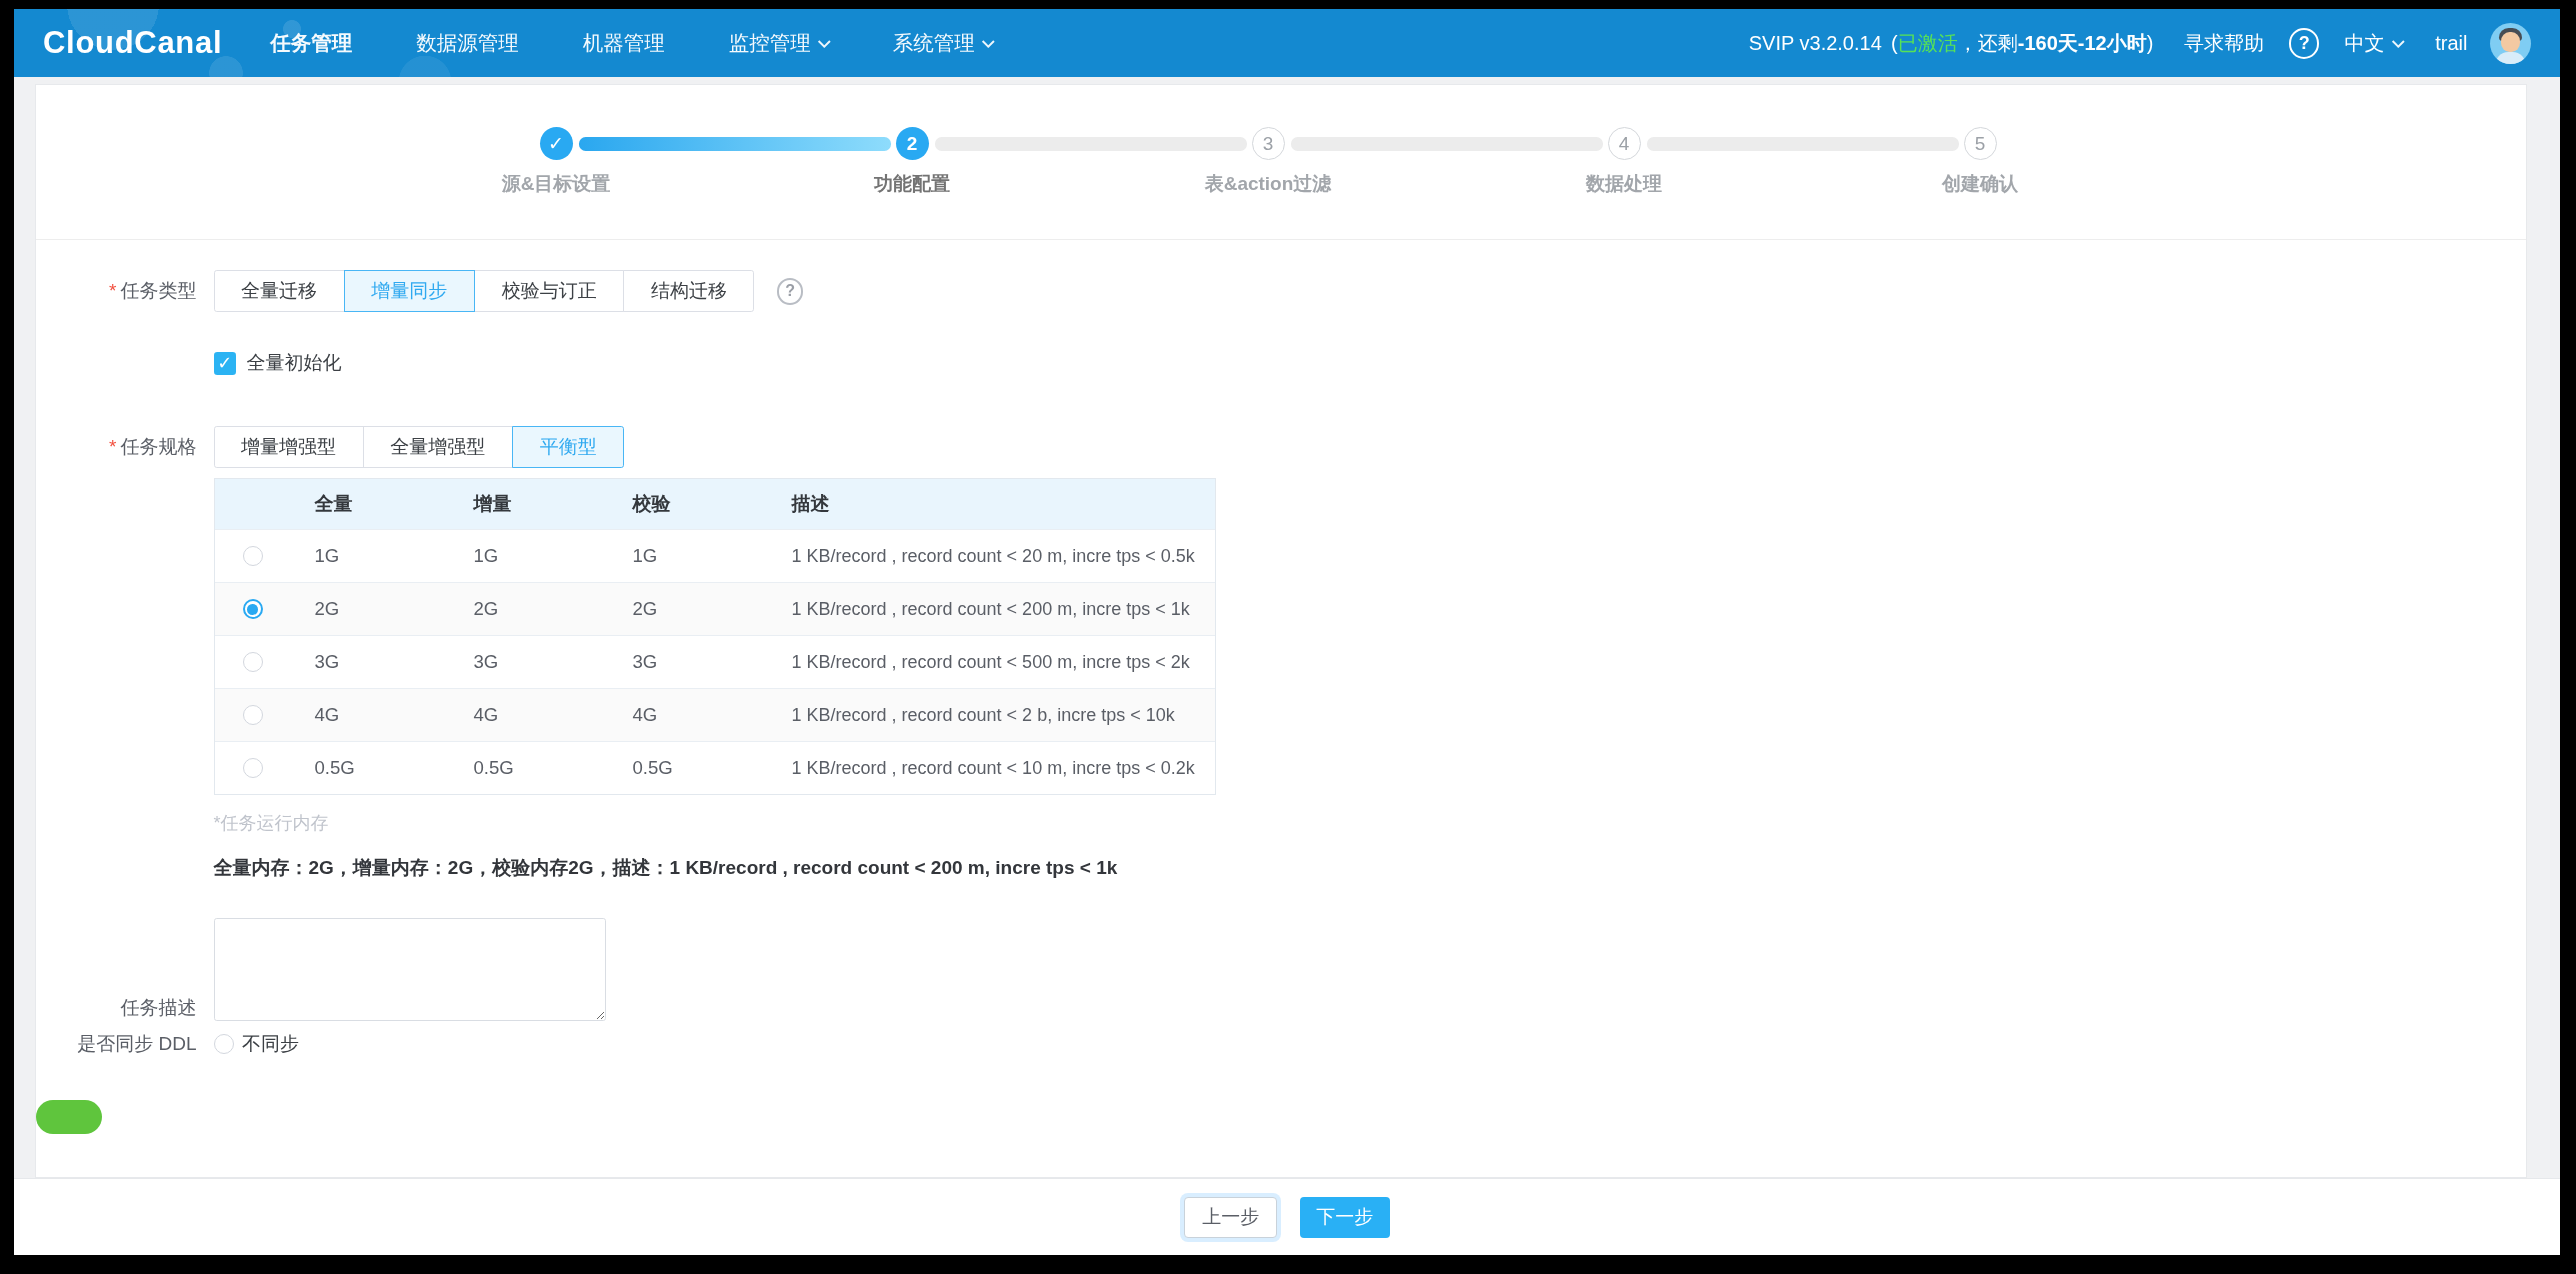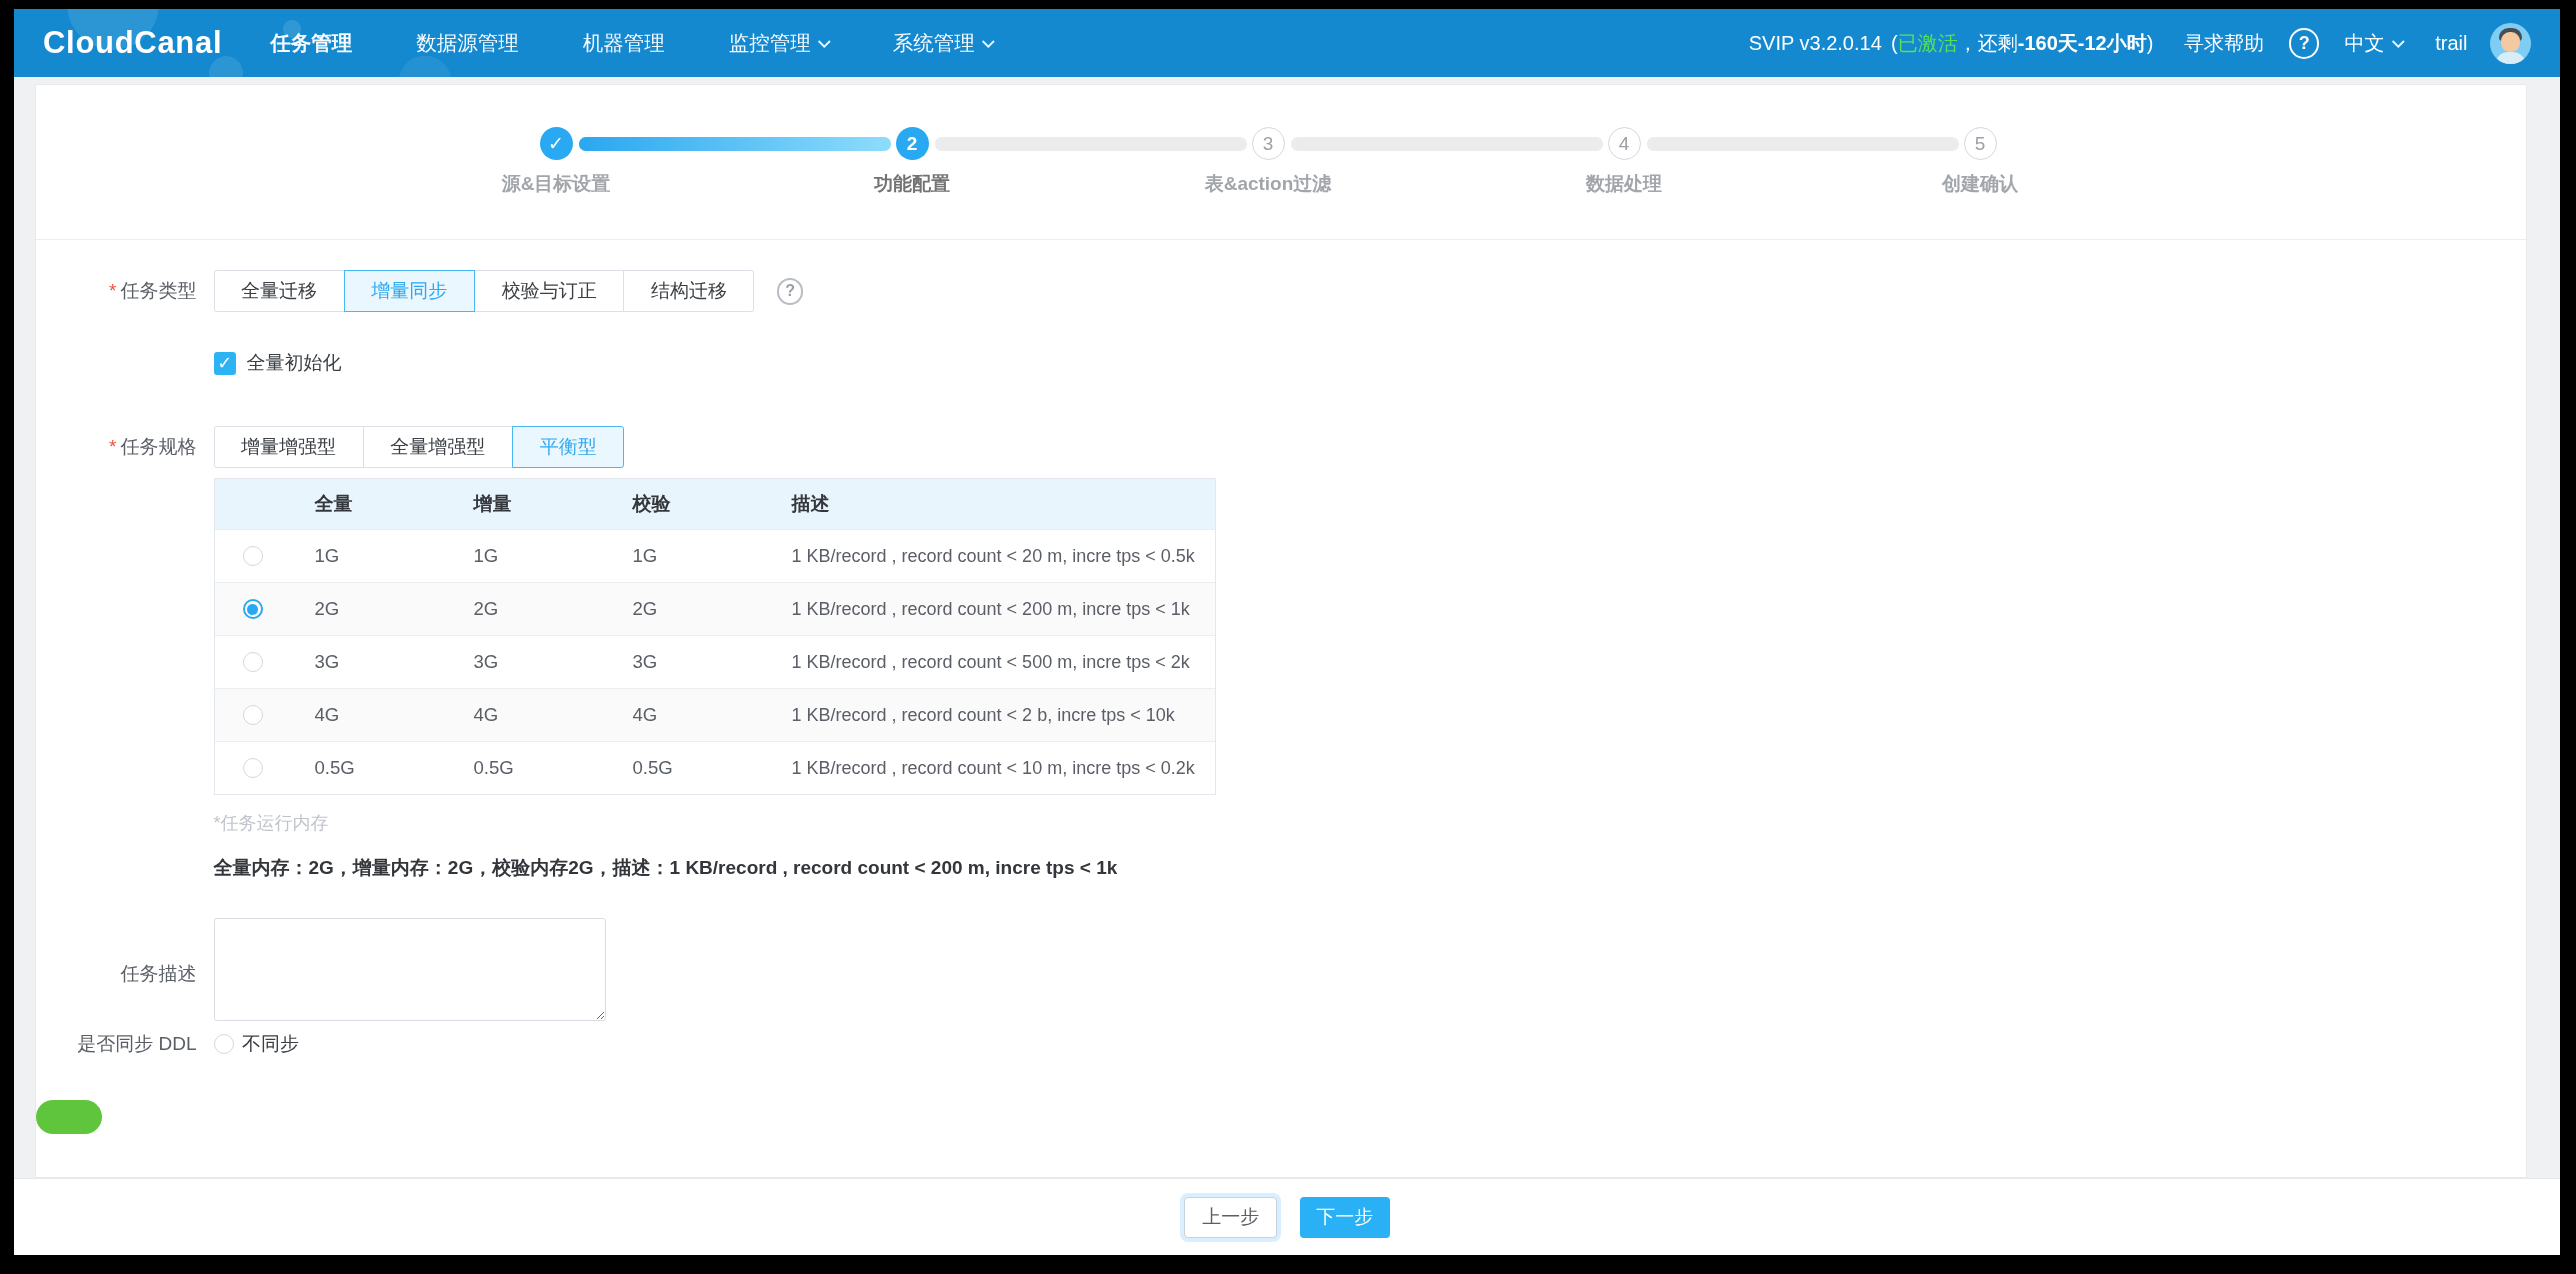--- a/index.html
+++ b/index.html
@@ -48,21 +48,21 @@
   .step-circle.done, .step-circle.active { background:#29a9f2; color:#fff; font-weight:600; }
   .step-circle.pending { background:#fff; border:1.3px solid #d4d7db; color:#9ca1a7; }
   .step-label { position:absolute; top:86px; width:265px; text-align:center; font-size:19px; font-weight:600; color:#a2a6ab; }
   .step-label.active { color:#737373; }
   .step-bar { position:absolute; top:52px; height:13.3px; width:312px; border-radius:6.6px; background:#ececec; }
   .step-bar.prog { background:linear-gradient(90deg,#2aa7ef,#8edcfc); }
 
   
   .form-area { position:relative; padding-top:30px; }
   .frow { display:flex; align-items:center; }
-  .frow.top { align-items:center; }
+  .frow.top { align-items:flex-end; }
   .flabel { width:178px; min-width:178px; text-align:right; padding-right:17px; font-size:19px; color:#5a5e66; white-space:nowrap; }
   .req { color:#f2503f; margin-right:4px; }
   .fctl { display:flex; align-items:center; }
 
   .btn-group { display:flex; }
   .tbtn { height:42px; padding:0 26.5px; border:0.7px solid #dcdfe6; background:#fff; margin-left:-0.7px;
     display:flex; align-items:center; font-size:19px; color:#3c4045; font-weight:500; cursor:pointer; white-space:nowrap; }
   .tbtn:first-child { margin-left:0; border-radius:2.7px 0 0 2.7px; }
   .tbtn:last-child { border-radius:0 2.7px 2.7px 0; }
   .tbtn.sel { color:#2fa9f0; border:0.7px solid #49b6f5; background:#eaf7fe; z-index:1; }

